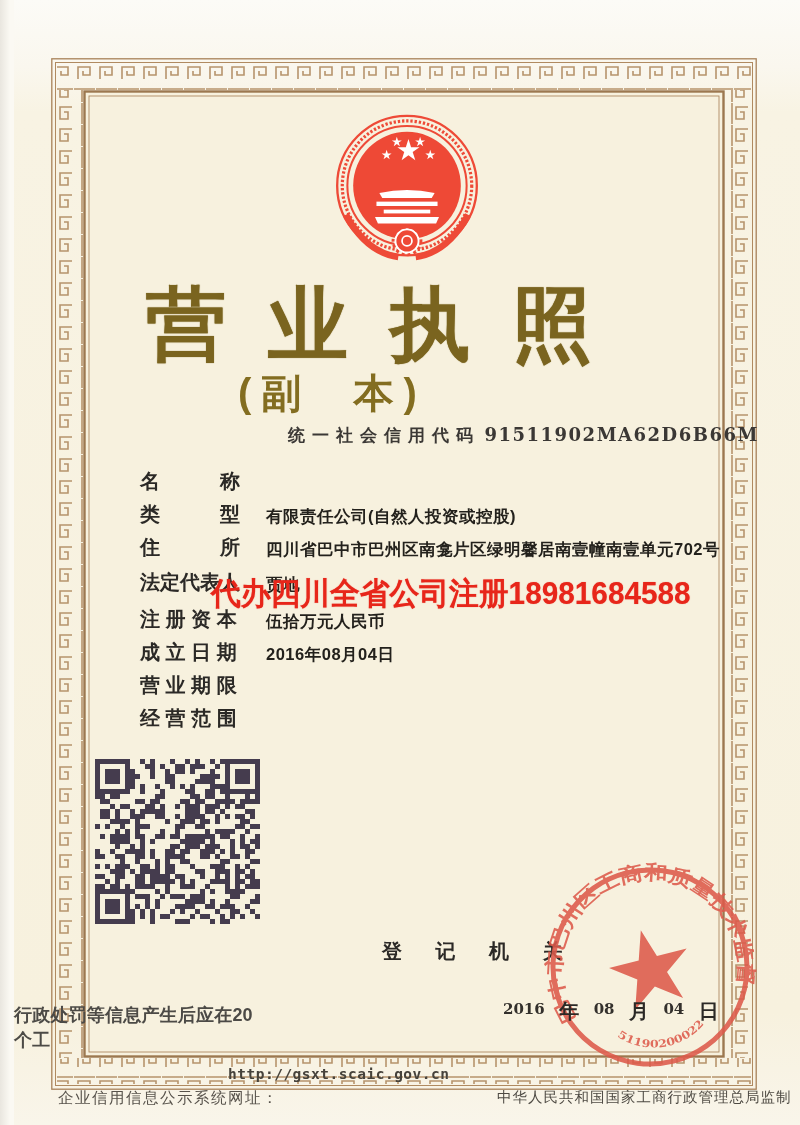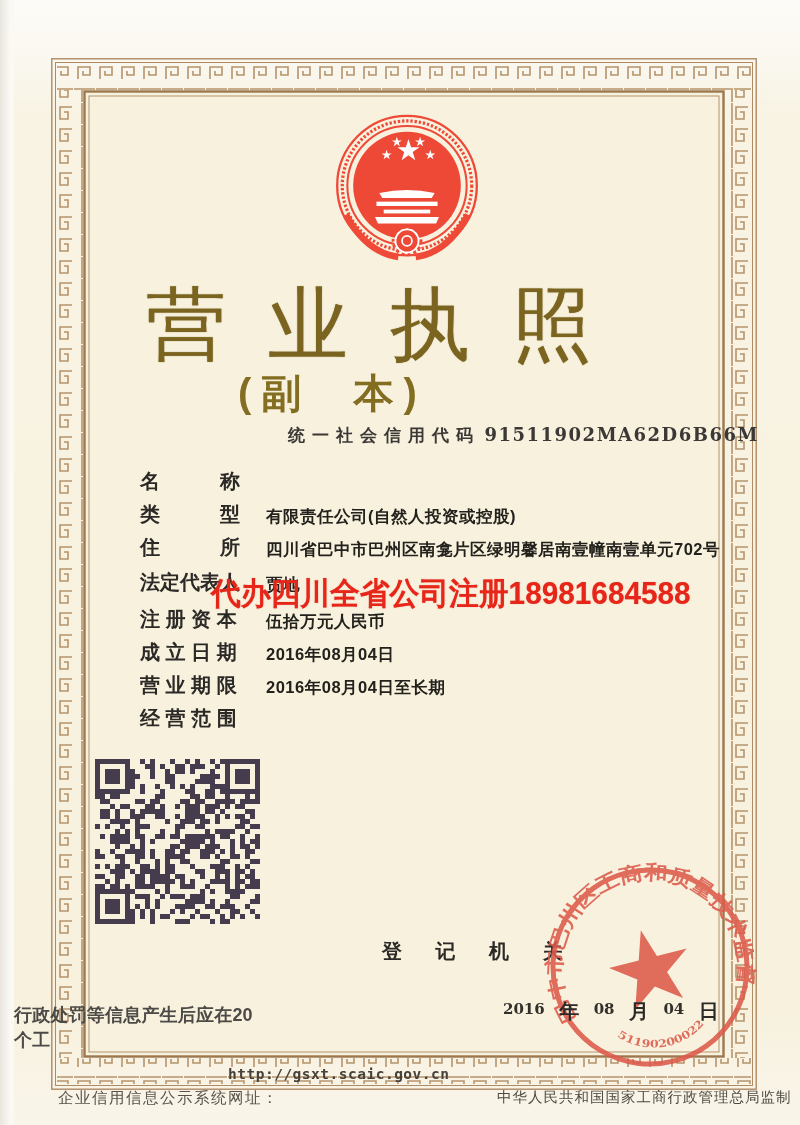--- a/index.html
+++ b/index.html
@@ -10,21 +10,21 @@
     color:#2f2d29;
   }
   .paper{
     position:absolute;left:14px;top:0;right:0;bottom:0;
     background:linear-gradient(180deg,#fcfbf7 0,#faf7ee 6%,#f8f3e3 10%,#f7f1de 90%,#f9f5ea 100%);
   }
   .frame-svg{position:absolute;left:51px;top:58px;}
   .emblem{position:absolute;left:334px;top:110px;}
   .title{
     position:absolute;left:146px;top:272px;width:560px;
-    font-size:80px;font-weight:400;letter-spacing:42px;white-space:nowrap;
+    font-size:80px;font-weight:700;letter-spacing:42px;white-space:nowrap;
     color:#7a641f;font-family:"Liberation Sans",sans-serif;
     text-shadow:0 0 1px #7a641f;
   }
   .subtitle{
     position:absolute;left:238px;top:366px;
     font-size:40px;font-weight:600;letter-spacing:10px;color:#836d20;white-space:pre;
   }
   .credit-line{position:absolute;left:288px;top:424px;white-space:nowrap;}
   .credit-label{font-size:17px;font-weight:700;letter-spacing:7px;color:#3b3835;}
   .credit-code{font-size:18px;font-weight:600;letter-spacing:1.5px;color:#3b3835;
@@ -153,21 +153,20 @@
   <div class="field-row row-5">
     <span class="field-label">注 册 资 本</span>
     <span class="field-value">伍拾万元人民币</span>
   </div>
   <div class="field-row row-6">
     <span class="field-label">成 立 日 期</span>
     <span class="field-value">2016年08月04日</span>
   </div>
   <div class="field-row row-7">
     <span class="field-label">营 业 期 限</span>
-    <span class="field-value">2016年08月04日至长期</span>
   </div>
   <div class="field-row row-8">
     <span class="field-label">经 营 范 围</span>
   </div>
 </div>
 
 <div class="watermark">代办四川全省公司注册18981684588</div>
 
 <div class="qr" style="width: 165px; height: 165px;">
     <i style="left:0px;top:0px"></i>

